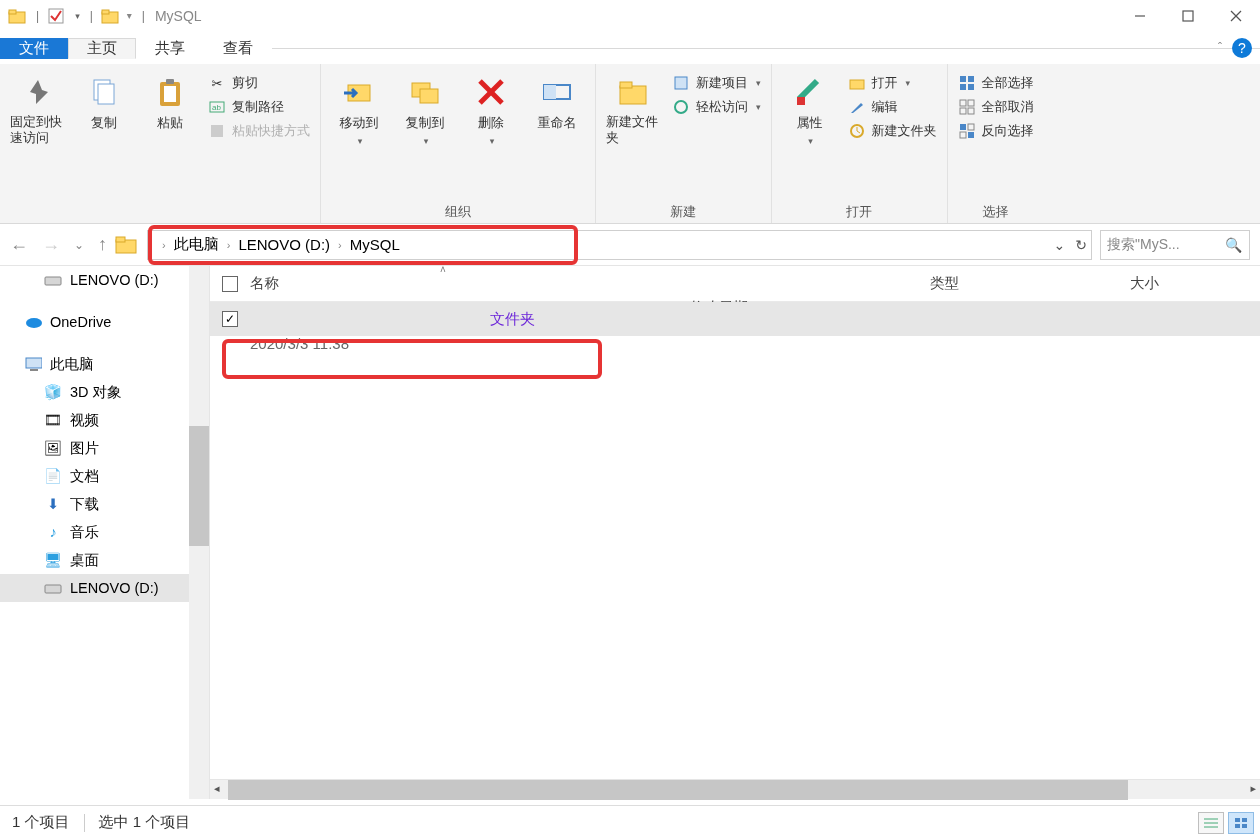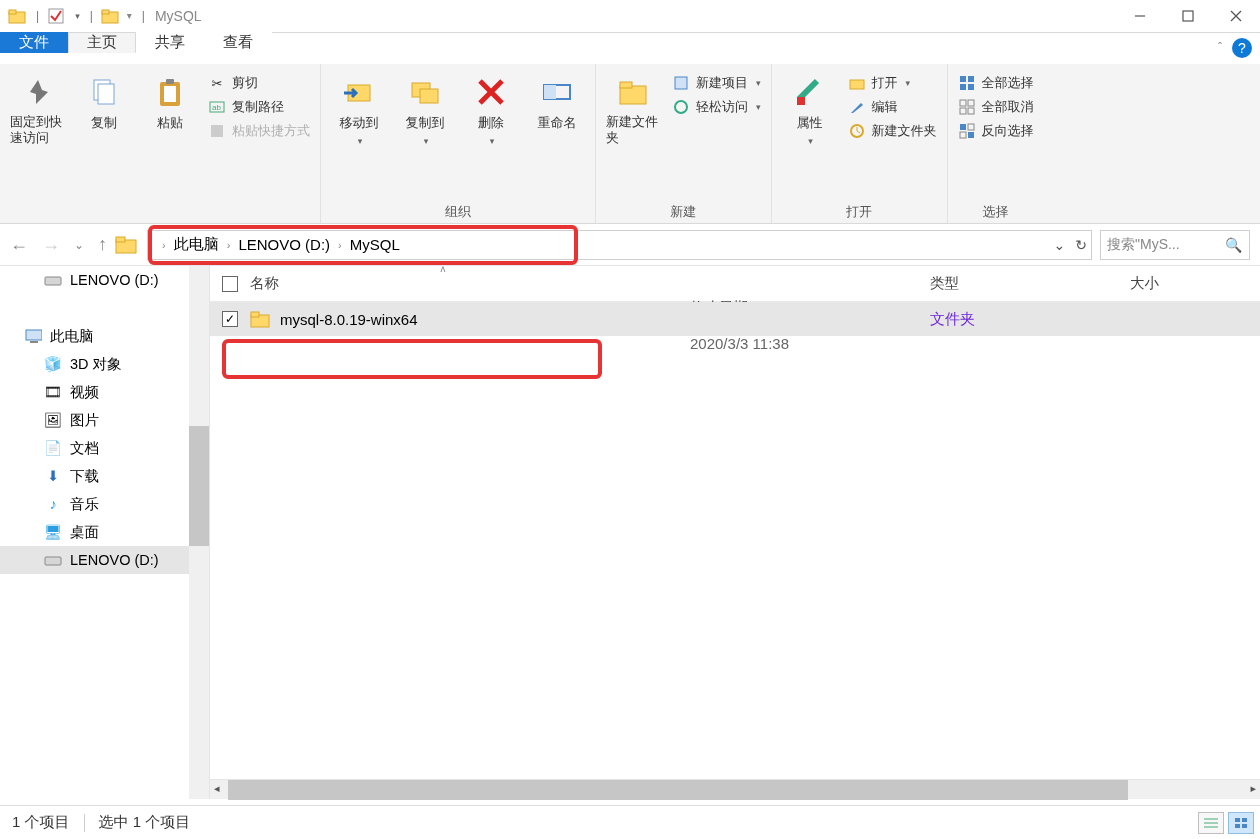--- a/index.html
+++ b/index.html
@@ -8,21 +8,21 @@
 
 .title-bar { height: 32px; display: flex; align-items: center; background: #fff; border-bottom: 1px solid #fff; position: relative; }
 .title-icons { display: flex; align-items: center; padding-left: 8px; gap: 8px; }
 .title-sm-icon { width: 18px; height: 18px; display: inline-flex; align-items: center; justify-content: center; }
 .title-sep { color: #777; font-size: 12px; margin-left: 2px; }
 .title-text { margin-left: 10px; color: #888; font-size: 14px; }
 .win-controls { position: absolute; right: 0; top: 0; display: flex; }
 .win-btn { width: 48px; height: 32px; display: flex; align-items: center; justify-content: center; color: #666; font-size: 14px; }
 
 
-.tab-strip { height: 32px; display: flex; align-items: flex-start; background: #fff; position: relative; }
+.tab-strip { height: 32px; display: flex; align-items: center; background: #fff; position: relative; }
 .tab { padding: 0 18px; display: flex; align-items: center; font-size: 15px; color: #333; border: 1px solid transparent;}
 .tab.file { background: #1a78d6; color: #fff; }
 .tab.active { background: #f4f4f4; border: 1px solid #d9d9d9; border-bottom-color: #f4f4f4; }
 .tab-strip-fill { flex: 1; border-bottom: 1px solid #d9d9d9;}
 .tab-help { position: absolute; right: 8px; top: 6px; display: flex; align-items: center; gap: 10px; }
 .help-circle { width: 20px; height: 20px; border-radius: 50%; background: #0e7ad8; color: #fff; display: inline-flex; align-items: center; justify-content: center; font-size: 14px; }
 .chevron-up { color: #888; font-size: 12px; }
 
 
 .ribbon { background: #f4f4f4; border-bottom: 1px solid #d9d9d9; display: flex; height: 160px; }
@@ -419,20 +419,28 @@
   <div class="tree">
     <div class="tree-item lv2">
       <span class="ticon">
           <svg width="18" height="14">
             <rect x="1" y="4" width="16" height="8" rx="1" fill="#d6d6d6" stroke="#888"></rect>
           </svg>
         </span>
       <span>LENOVO (D:)</span>
     </div>
     <div style="height:14px"></div>
+    <div class="tree-item">
+      <span class="ticon">
+          <svg width="20" height="14">
+            <ellipse cx="10" cy="8" rx="8" ry="5" fill="#1d8be0"></ellipse>
+          </svg>
+        </span>
+      <span>OneDrive</span>
+    </div>
     <div style="height:14px"></div>
     <div class="tree-item">
       <span class="ticon">
           <svg width="20" height="16">
             <rect x="2" y="2" width="16" height="10" fill="#cfe2f5" stroke="#4a87c8"></rect>
             <rect x="6" y="13" width="8" height="2" fill="#888"></rect>
           </svg>
         </span>
       <span>此电脑</span>
     </div>
@@ -486,29 +494,20 @@
       <div class="col-date">修改日期</div>
       <div class="col-type">类型</div>
       <div class="col-size">大小</div>
     </div>
 
     <div style="position:relative;flex:1">
       <div class="row">
         <div class="chk">
             <span class="chkbox">✓</span>
           </div>
-        <div class="col-name" style="display:flex;align-items:center">
-          <span class="folder-ico">
-              <svg width="20" height="20">
-                <rect x="1" y="6" width="18" height="12" fill="#ffd869" stroke="#d9a92b"></rect>
-                <rect x="1" y="3" width="8" height="5" fill="#ffd869" stroke="#d9a92b"></rect>
-              </svg>
-            </span>
-          <span>mysql-8.0.19-winx64</span>
-        </div>
         <div class="col-date" style="color:#666">2020/3/3 11:38</div>
         <div class="col-type" style="color:#6d28d9">文件夹</div>
         <div class="col-size"></div>
       </div>
       <div class="row-highlight"></div>
     </div>
 
     <div class="content-scroll-h">
       <span class="larrow">◂</span>
       <div class="thumb" style="left:18px"></div>

